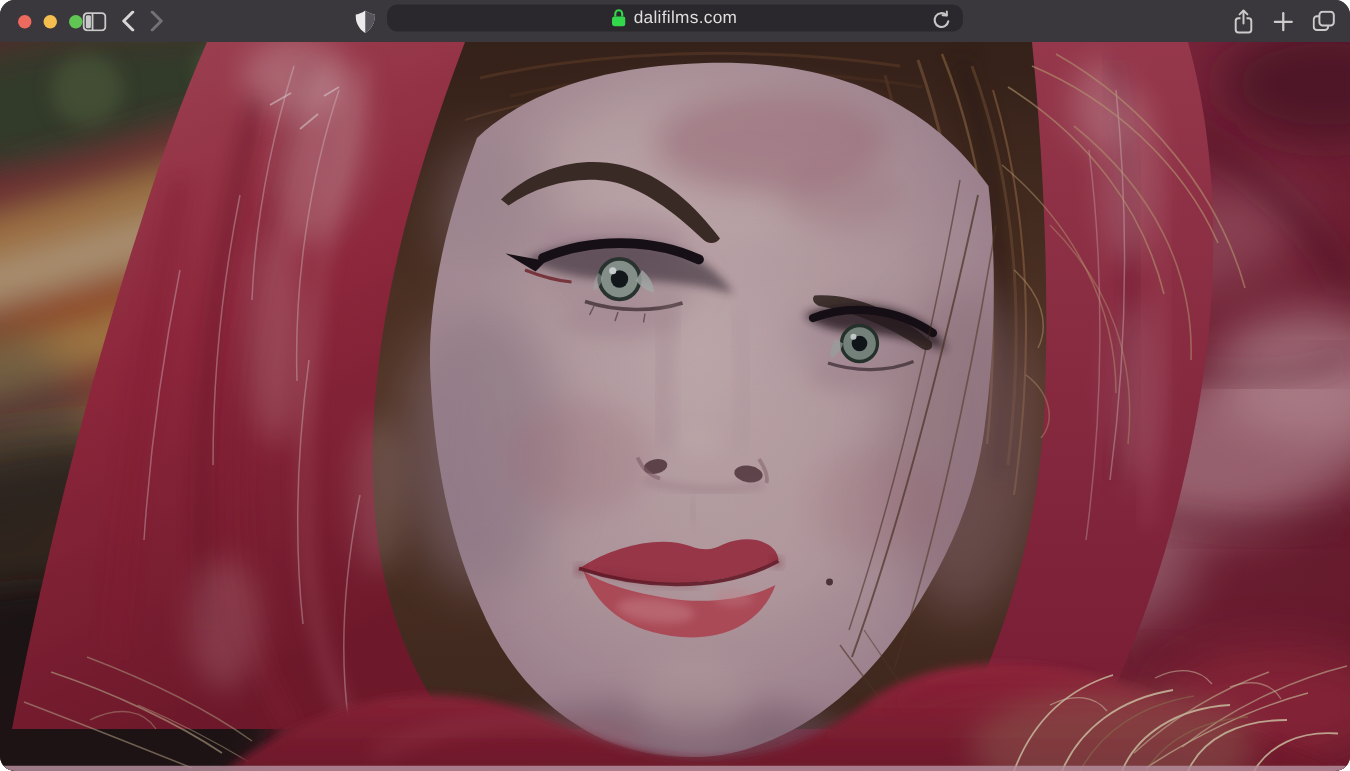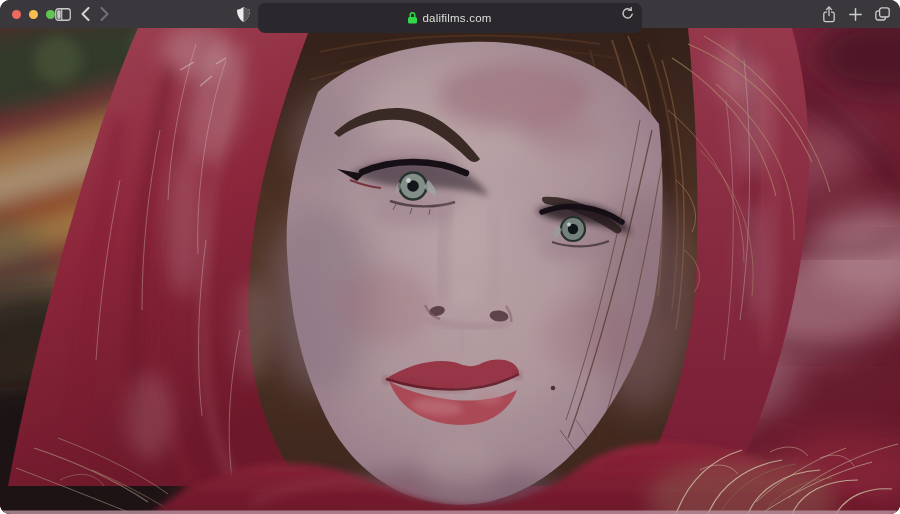--- a/index.html
+++ b/index.html
@@ -10,21 +10,21 @@
   .toolbar{position:absolute;top:0;left:0;width:100%;height:28px;background:#3a383c;z-index:5;}
   .traffic{position:absolute;left:12px;top:10px;display:flex;gap:8px;}
   .tl{width:9px;height:9px;border-radius:50%;display:block;}
   .tl.red{background:#ec6a5e}.tl.yel{background:#f4bf4f}.tl.grn{background:#61c554}
   .tb{position:absolute;top:0;height:28px;background:none;border:none;padding:0;margin:0;
     display:flex;align-items:center;justify-content:center;color:#c9c9c9;cursor:default;}
   .tb.sidebar{left:52px;width:22px;}
   .tb.back{left:76px;width:18px;color:#d6d6d6;}
   .tb.fwd{left:95px;width:18px;color:#737176;}
   .tb.shield{left:232px;width:22px;}
-  .urlbar{position:absolute;left:258px;top:3px;width:384px;height:30px;background:#2a282c;
+  .urlbar{position:absolute;left:258px;top:3px;width:384px;height:18px;background:#2a282c;
     border-radius:7px;display:flex;align-items:center;justify-content:center;gap:5px;}
   .urlbar .url{color:#dedede;font-size:11.5px;letter-spacing:.2px;line-height:21px;}
   .reload{position:absolute;right:7px;top:3px;width:16px;height:15px;background:none;border:none;
     padding:0;color:#c6c6c6;display:flex;align-items:center;justify-content:center;}
   .rightbtns{position:absolute;right:10px;top:0;height:28px;display:flex;align-items:center;gap:13px;}
   .rightbtns button{background:none;border:none;padding:0;color:#cccccc;height:28px;
     display:flex;align-items:center;}
   
   .photo{position:absolute;top:28px;left:0;width:900px;height:486px;overflow:hidden;margin:0;}
   .photo svg{display:block;}

